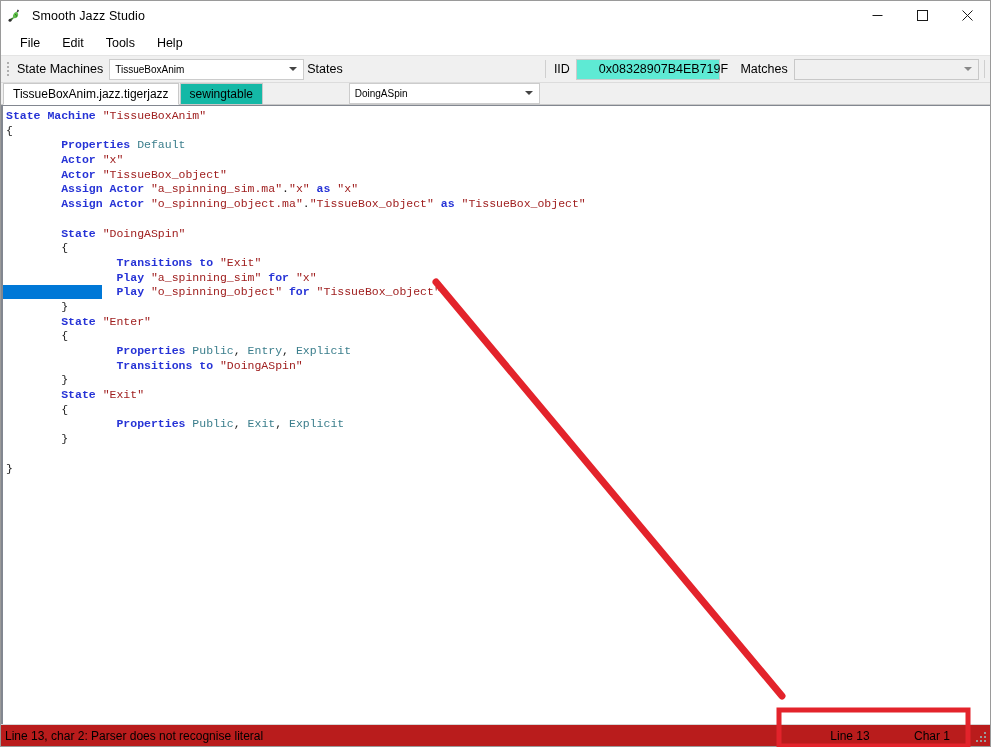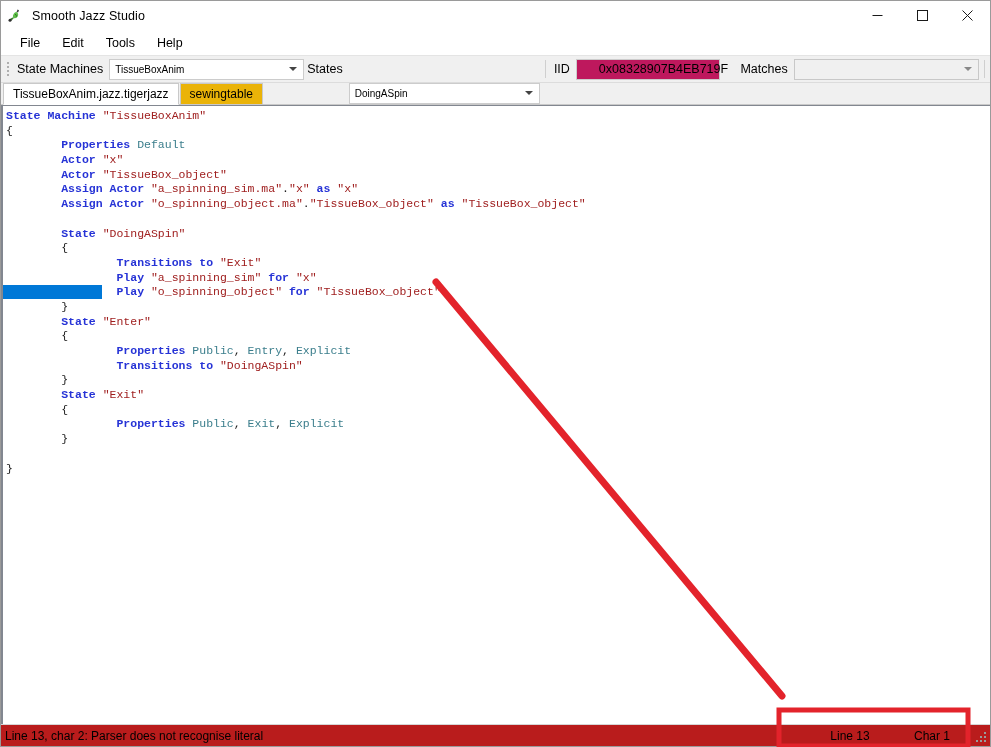--- a/index.html
+++ b/index.html
@@ -142,21 +142,21 @@
     margin-right: 6px;
     width: 0; height: 0;
     border-left: 4px solid transparent;
     border-right: 4px solid transparent;
     border-top: 4px solid #444;
   }
   .combo-sm { width: 200px; }
   .combo-states { width: 196px; margin-top: 48px; }
   .txtbox {
     height: 21px;
-    background: #be185d;
+    background: #5eead4;
     border: 1px solid #cccccc;
     box-sizing: border-box;
     display: flex;
     align-items: center;
     width: 144px;
     padding-left: 17px;
   }
   .txtbox .val {
     font-size: 12.5px;
     padding-left: 5px;
@@ -194,21 +194,21 @@
     color: #000;
   }
   .tab.active {
     background: #ffffff;
     border-bottom: 1px solid #ffffff;
     margin-bottom: -1px;
     height: 22px;
     line-height: 21px;
   }
   .tab.inactive {
-    background: #eab308;
+    background: #14b8a6;
     color: #000;
     text-align: right;
   }
 
   
   .editor-wrap {
     flex: 1 1 auto;
     position: relative;
     background: #ffffff;
     border-top: 1px solid #828790;

